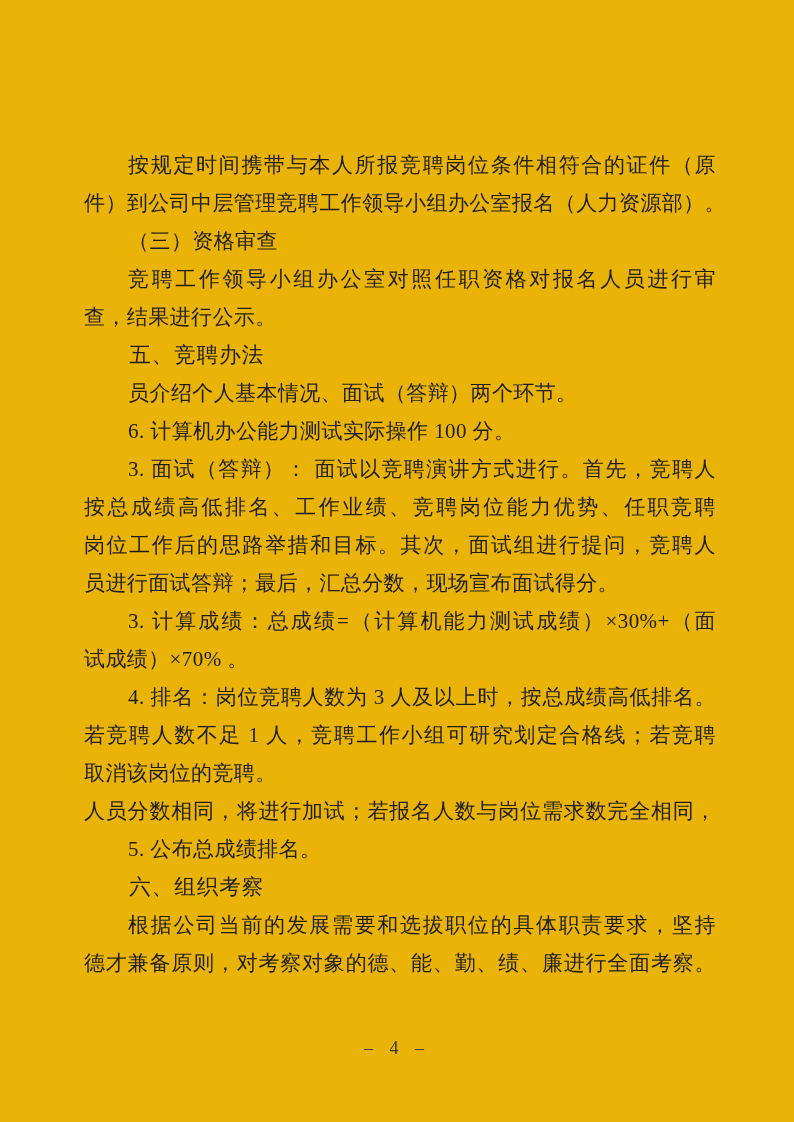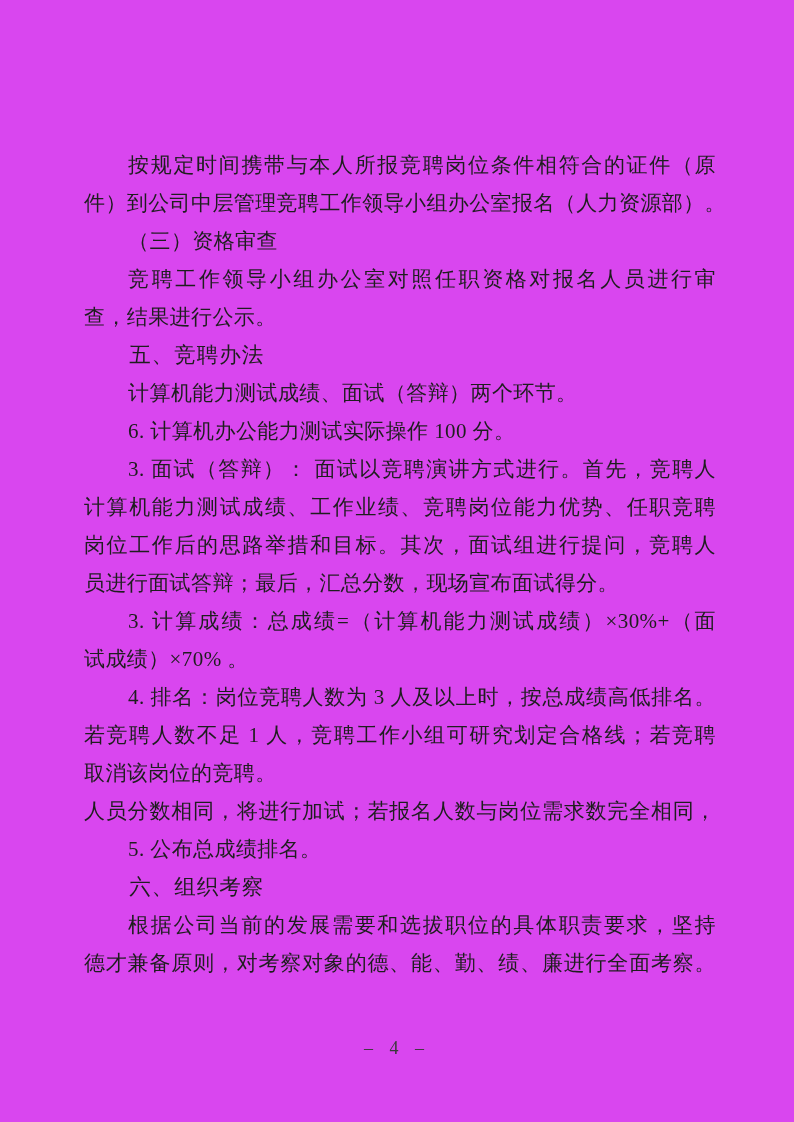--- a/index.html
+++ b/index.html
@@ -4,21 +4,21 @@
 <style>
   html, body {
     margin: 0;
     padding: 0;
     background: #ffffff;
   }
   .page {
     position: relative;
     width: 794px;
     height: 1122px;
-    background: #d946ef;
+    background: #eab308;
     overflow: hidden;
     font-family: "Liberation Serif", "DejaVu Serif", serif;
     color: #1e1e1e;
   }
   .text-block {
     position: absolute;
     left: 84px;
     top: 146px;
     width: 632px;
   }
@@ -58,24 +58,24 @@
 <body>
 
 <div class="page">
   <div class="text-block">
     <div class="line indent justify">按规定时间携带与本人所报竞聘岗位条件相符合的证件（原</div>
     <div class="line justify">件）到公司中层管理竞聘工作领导小组办公室报名（人力资源部）。</div>
     <div class="line indent">（三）资格审查</div>
     <div class="line indent justify">竞聘工作领导小组办公室对照任职资格对报名人员进行审</div>
     <div class="line">查，结果进行公示。</div>
     <div class="line indent heading">五、竞聘办法</div>
-    <div class="line indent">计算机能力测试成绩、面试（答辩）两个环节。</div>
+    <div class="line indent">员介绍个人基本情况、面试（答辩）两个环节。</div>
     <div class="line indent">6. 计算机办公能力测试实际操作 100 分。</div>
     <div class="line indent justify">3. 面试（答辩）： 面试以竞聘演讲方式进行。首先，竞聘人</div>
-    <div class="line justify">计算机能力测试成绩、工作业绩、竞聘岗位能力优势、任职竞聘</div>
+    <div class="line justify">按总成绩高低排名、工作业绩、竞聘岗位能力优势、任职竞聘</div>
     <div class="line justify">岗位工作后的思路举措和目标。其次，面试组进行提问，竞聘人</div>
     <div class="line">员进行面试答辩；最后，汇总分数，现场宣布面试得分。</div>
     <div class="line indent justify">3. 计算成绩：总成绩=（计算机能力测试成绩）×30%+（面</div>
     <div class="line">试成绩）×70% 。</div>
     <div class="line indent justify">4. 排名：岗位竞聘人数为 3 人及以上时，按总成绩高低排名。</div>
     <div class="line justify">若竞聘人数不足 1 人，竞聘工作小组可研究划定合格线；若竞聘</div>
     <div class="line">取消该岗位的竞聘。</div>
     <div class="line justify">人员分数相同，将进行加试；若报名人数与岗位需求数完全相同，</div>
     <div class="line indent">5. 公布总成绩排名。</div>
     <div class="line indent heading">六、组织考察</div>

